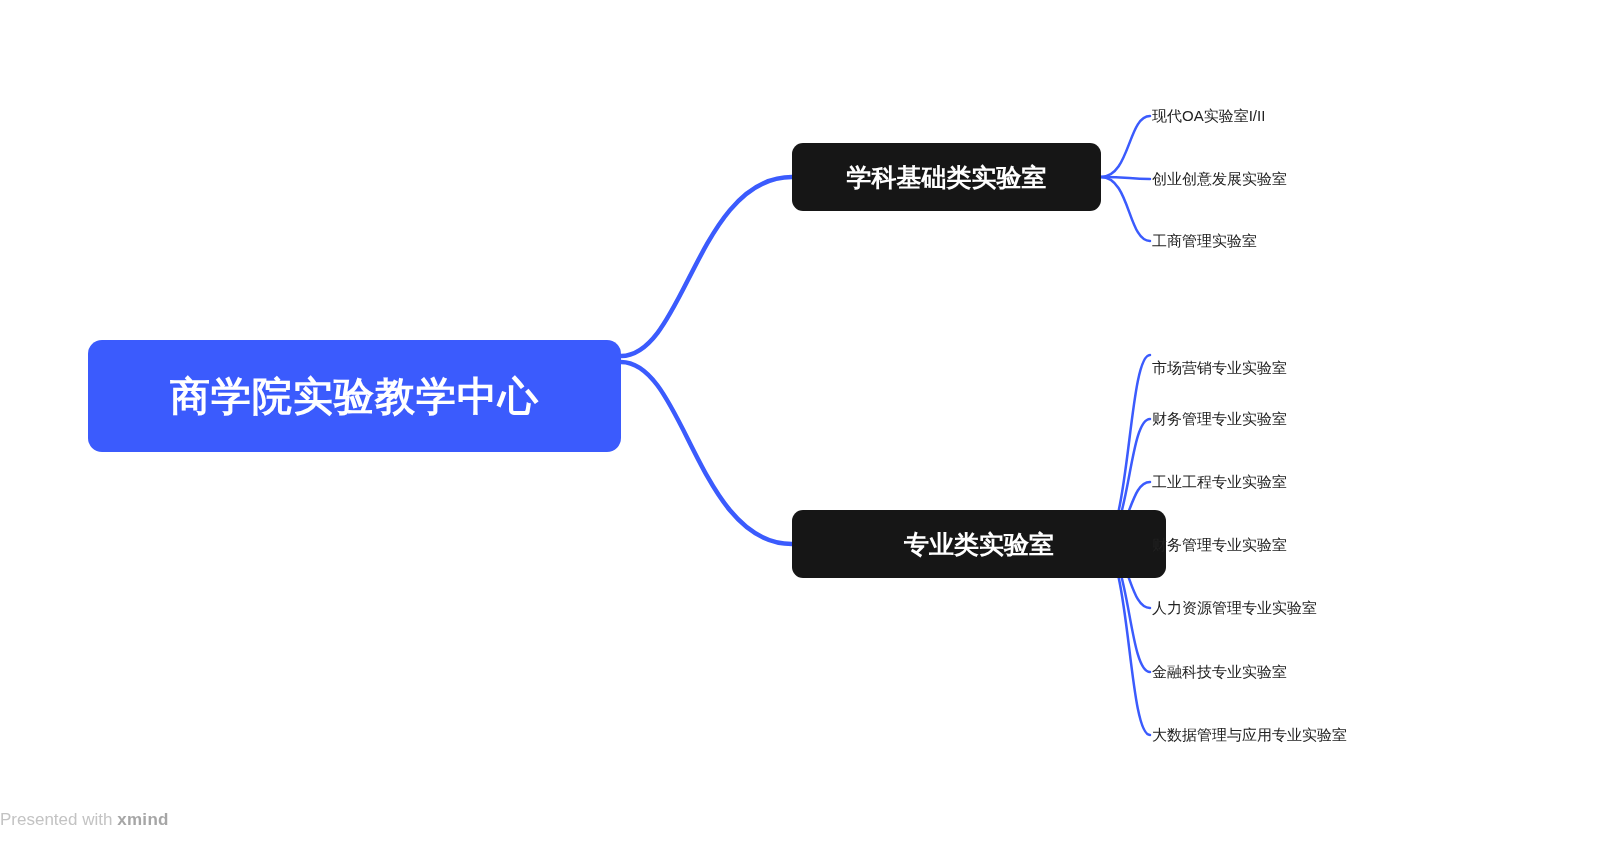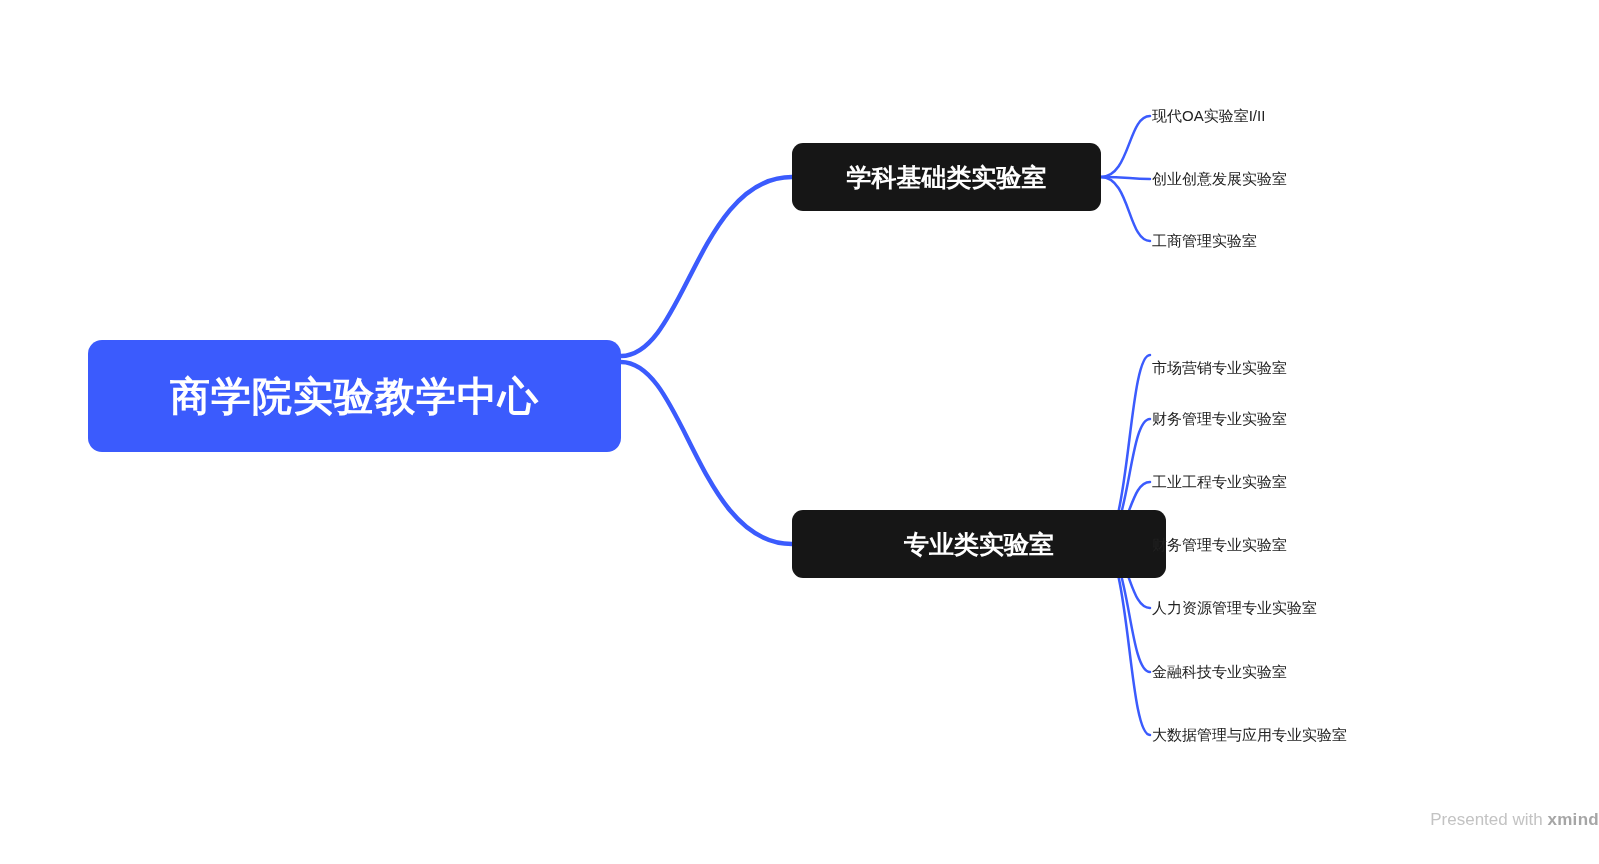--- a/index.html
+++ b/index.html
@@ -48,21 +48,21 @@
   .leaf-topic {
     position: absolute; left: 1152px;
     height: 32px; line-height: 32px;
     font-size: 15px;
     color: var(--leaf-text, #212121);
     white-space: nowrap;
     cursor: pointer;
   }
   .footer {
     position: absolute; left: 0; right: 0; bottom: 34px;
-    text-align: right;
+    text-align: left;
     font-size: 17px;
     color: #c3c3c3;
   }
   .footer b { color: #a6a6a6; font-weight: 700; letter-spacing: .3px; }
 </style>
 </head>
 <body>
 
 <div class="canvas">
 

